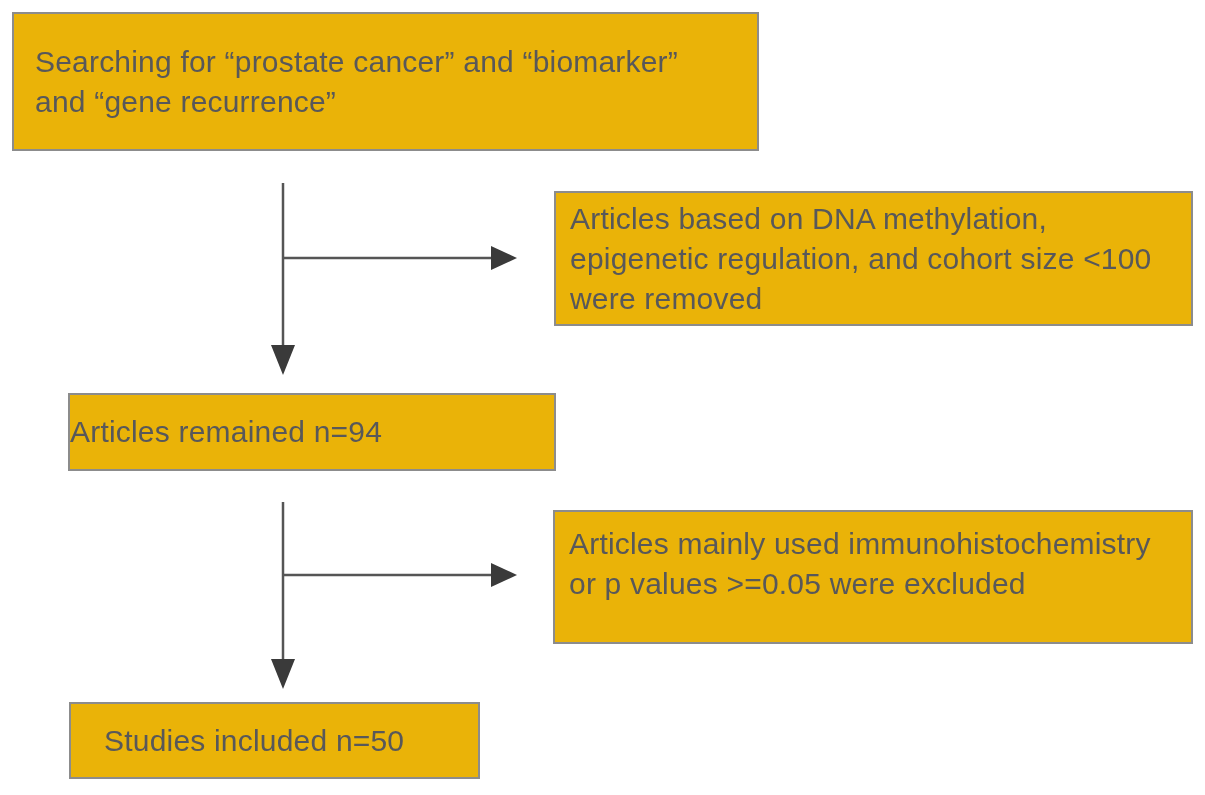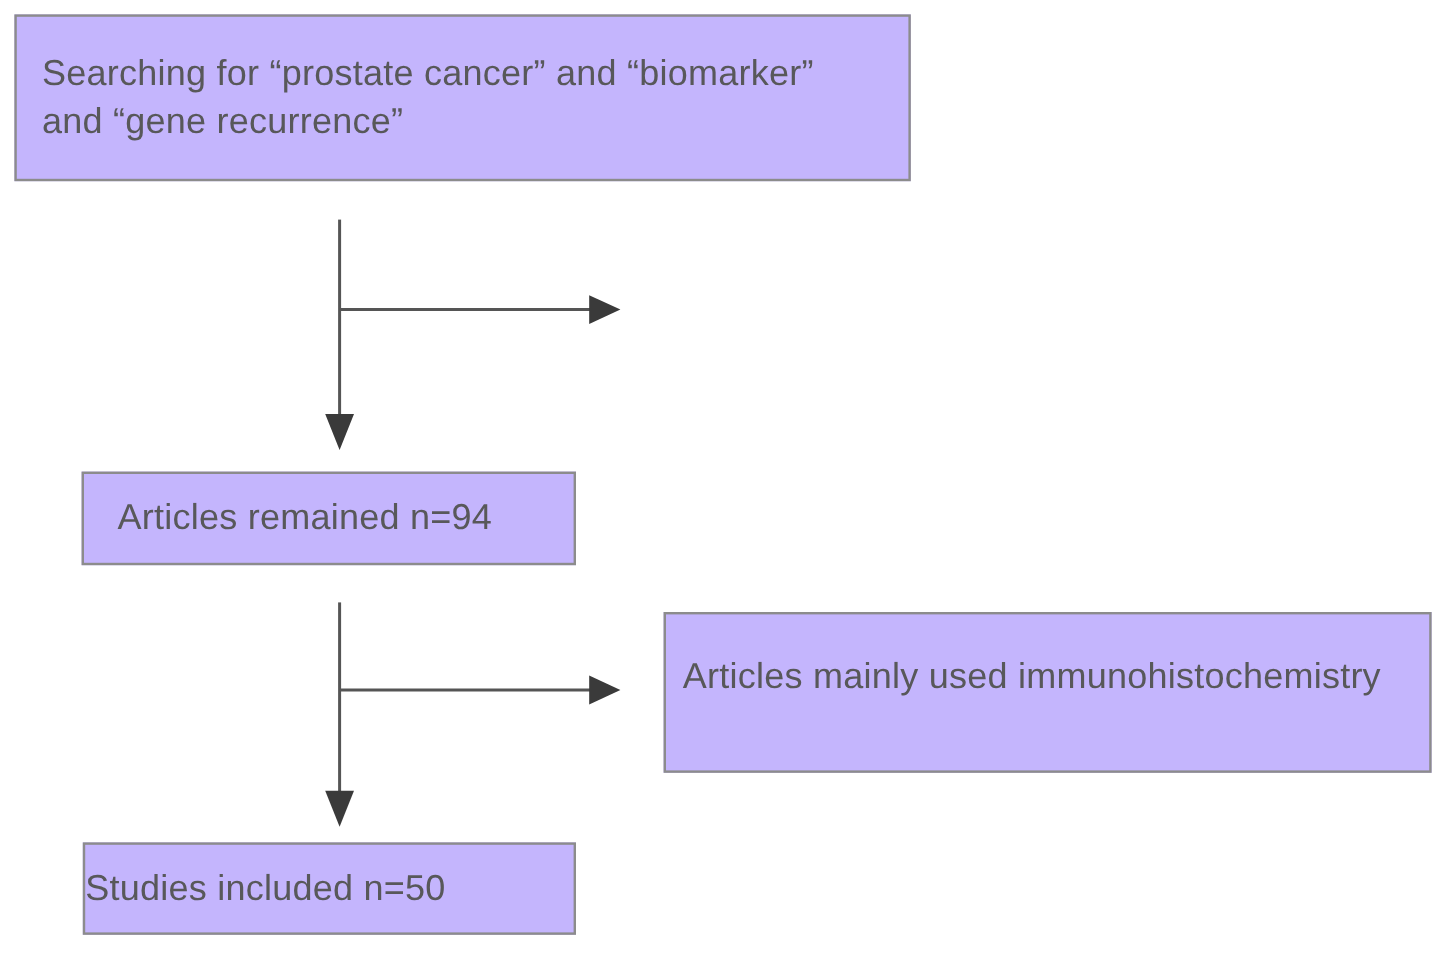--- a/index.html
+++ b/index.html
@@ -13,36 +13,36 @@
     height: 795px;
     background: var(--bg-color, #ffffff);
     font-family: "Liberation Sans", "DejaVu Sans", sans-serif;
     color: var(--text-color, #58585a);
     overflow: hidden;
   }
   .flow-box {
     position: absolute;
     box-sizing: border-box;
     border: 2px solid var(--border-color, #8c8c8c);
-    background: #c4b5fd;
+    background: #eab308;
     font-size: 30px;
     line-height: 40px;
     letter-spacing: 0.2px;
     display: flex;
     flex-direction: column;
     justify-content: center;
   }
   .flow-box .line {
     white-space: nowrap;
   }
   #box-search    { left: 12px;  top: 12px;  width: 747px; height: 139px; padding-left: 21px; }
   #box-excluded1 { left: 554px; top: 191px; width: 639px; height: 135px; padding-left: 14px; }
-  #box-remained  { left: 68px;  top: 393px; width: 412px; height: 78px;  padding-left: 28px; }
+  #box-remained  { left: 68px;  top: 393px; width: 488px; height: 78px;  }
   #box-excluded2 { left: 553px; top: 510px; width: 640px; height: 134px; padding-left: 14px; padding-bottom: 26px; }
-  #box-included  { left: 69px;  top: 702px; width: 411px; height: 77px;  }
+  #box-included  { left: 69px;  top: 702px; width: 411px; height: 77px;  padding-left: 33px; }
   .arrow-layer {
     position: absolute;
     left: 0;
     top: 0;
     width: 1205px;
     height: 795px;
     pointer-events: none;
   }
   .arrow-layer line {
     stroke: var(--arrow-color, #555555);
@@ -70,26 +70,32 @@
 
     <line x1="283" y1="575" x2="493" y2="575"></line>
     <polygon points="517,575 491,563 491,587"></polygon>
   </svg>
 
   <div class="flow-box" id="box-search">
     <div class="line">Searching for “prostate cancer” and “biomarker”</div>
     <div class="line">and “gene recurrence”</div>
   </div>
 
+  <div class="flow-box" id="box-excluded1">
+    <div class="line">Articles based on DNA methylation,</div>
+    <div class="line">epigenetic regulation, and cohort size &lt;100</div>
+    <div class="line">were removed</div>
+  </div>
 
   <div class="flow-box" id="box-remained">
     <div class="line">Articles remained n=94</div>
   </div>
 
   <div class="flow-box" id="box-excluded2">
     <div class="line">Articles mainly used immunohistochemistry</div>
+    <div class="line">or p values &gt;=0.05 were excluded</div>
   </div>
 
   <div class="flow-box" id="box-included">
     <div class="line">Studies included n=50</div>
   </div>
 
 </div>
 
 </body></html>

